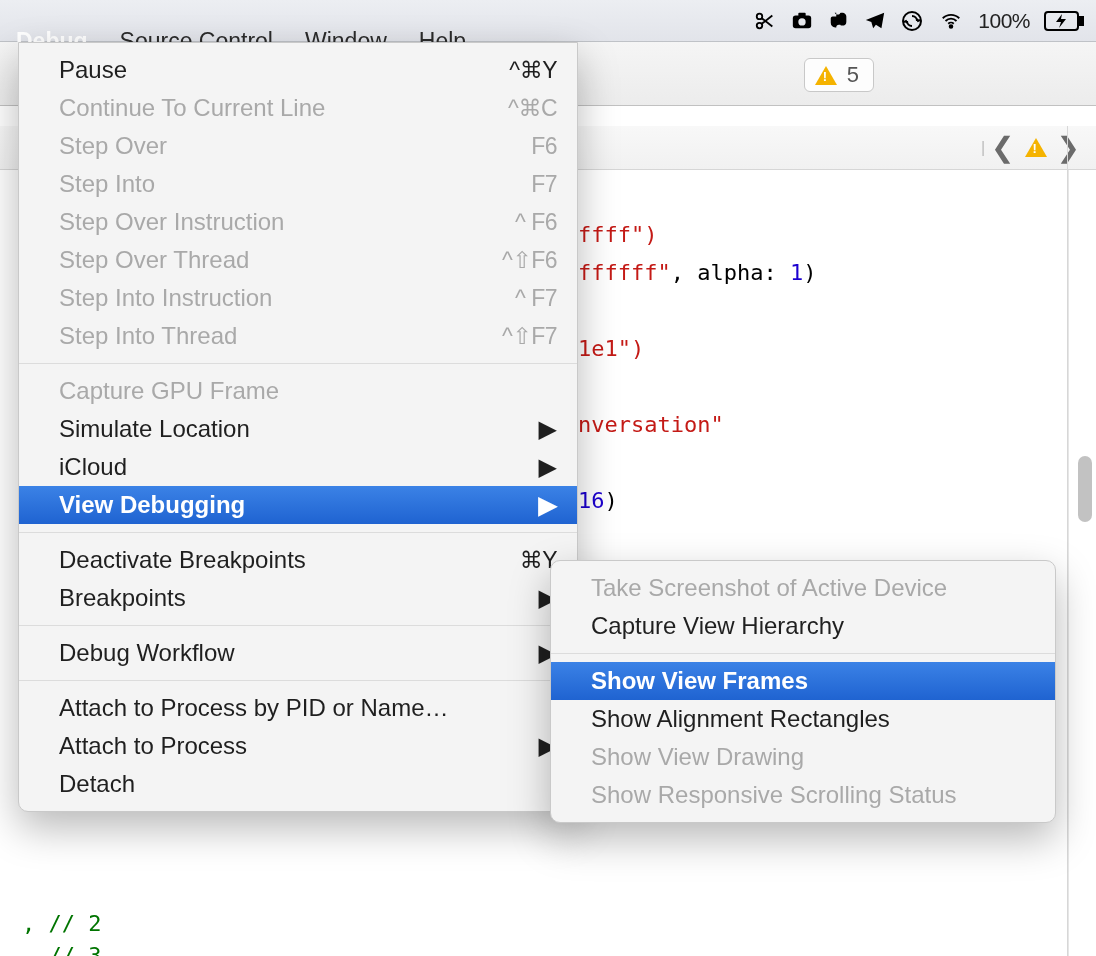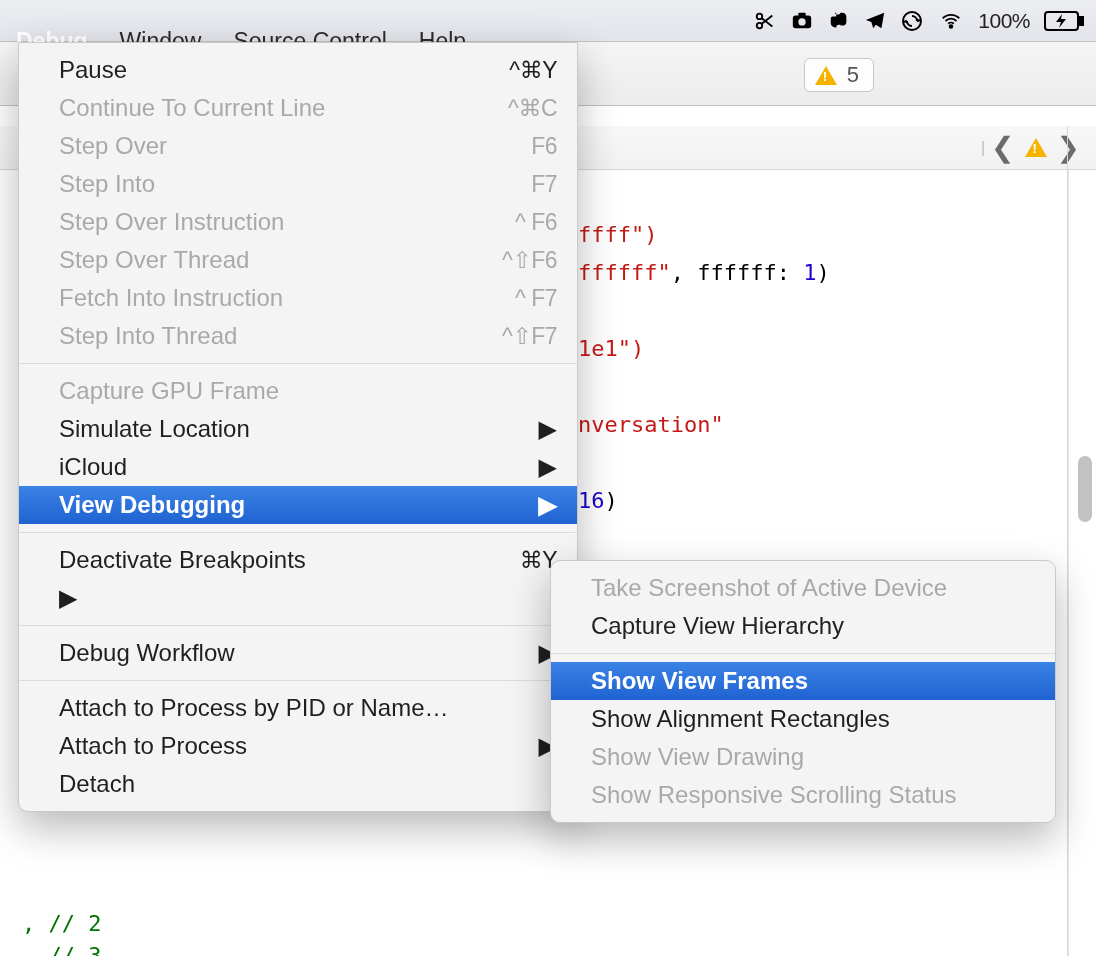--- a/index.html
+++ b/index.html
@@ -178,22 +178,22 @@
     background:#dcdcdc;
   }
 
   
 </style>
 </head>
 <body>
 
 <div class="menubar">
   <div class="menubar-item selected">Debug</div>
+  <div class="menubar-item">Source Control</div>
   <div class="menubar-item">Window</div>
-  <div class="menubar-item">Source Control</div>
   <div class="menubar-item">Help</div>
 
   <div class="menubar-spacer"></div>
 
   <span class="menubar-icon">
     <svg width="22" height="22" viewBox="0 0 24 24" fill="none" stroke="#000" stroke-width="2">
       <circle cx="6" cy="7" r="3"></circle>
         <circle cx="6" cy="17" r="3"></circle>
       <line x1="8.5" y1="9" x2="20" y2="18"></line>
         <line x1="8.5" y1="15" x2="20" y2="6"></line>
@@ -254,21 +254,21 @@
     <span class="chev">❯</span>
   </div>
 </div>
 
 <div class="editor-right-border"></div>
 <div class="scrollbar-thumb"></div>
 <div class="right-strip"></div>
 
 <div class="editor">
 <span class="tok-str">ffff")</span>
-<span class="tok-str">ffffff"</span><span>, ffffff: </span><span class="tok-num">1</span><span>)</span>
+<span class="tok-str">ffffff"</span><span>, alpha: </span><span class="tok-num">1</span><span>)</span>
 
 <span class="tok-str">1e1")</span>
 
 <span class="tok-str">nversation"</span>
 
 <span class="tok-num">16</span><span>)</span>
 
 
 
 <span class="tok-str">8a8a")</span>
@@ -299,21 +299,21 @@
   </div>
   <div class="menu-row disabled">
     <span class="label">Step Over Instruction</span>
     <span class="short">^ F6</span>
   </div>
   <div class="menu-row disabled">
     <span class="label">Step Over Thread</span>
     <span class="short">^⇧F6</span>
   </div>
   <div class="menu-row disabled">
-    <span class="label">Fetch Into Instruction</span>
+    <span class="label">Step Into Instruction</span>
     <span class="short">^ F7</span>
   </div>
   <div class="menu-row disabled">
     <span class="label">Step Into Thread</span>
     <span class="short">^⇧F7</span>
   </div>
 
   <div class="menu-sep"></div>
 
   <div class="menu-row disabled">
@@ -332,20 +332,21 @@
     <span class="arrow">▶</span>
   </div>
 
   <div class="menu-sep"></div>
 
   <div class="menu-row">
     <span class="label">Deactivate Breakpoints</span>
     <span class="short">⌘Y</span>
   </div>
   <div class="menu-row">
+    <span class="label">Breakpoints</span>
     <span class="arrow">▶</span>
   </div>
 
   <div class="menu-sep"></div>
 
   <div class="menu-row">
     <span class="label">Debug Workflow</span>
     <span class="arrow">▶</span>
   </div>
 

